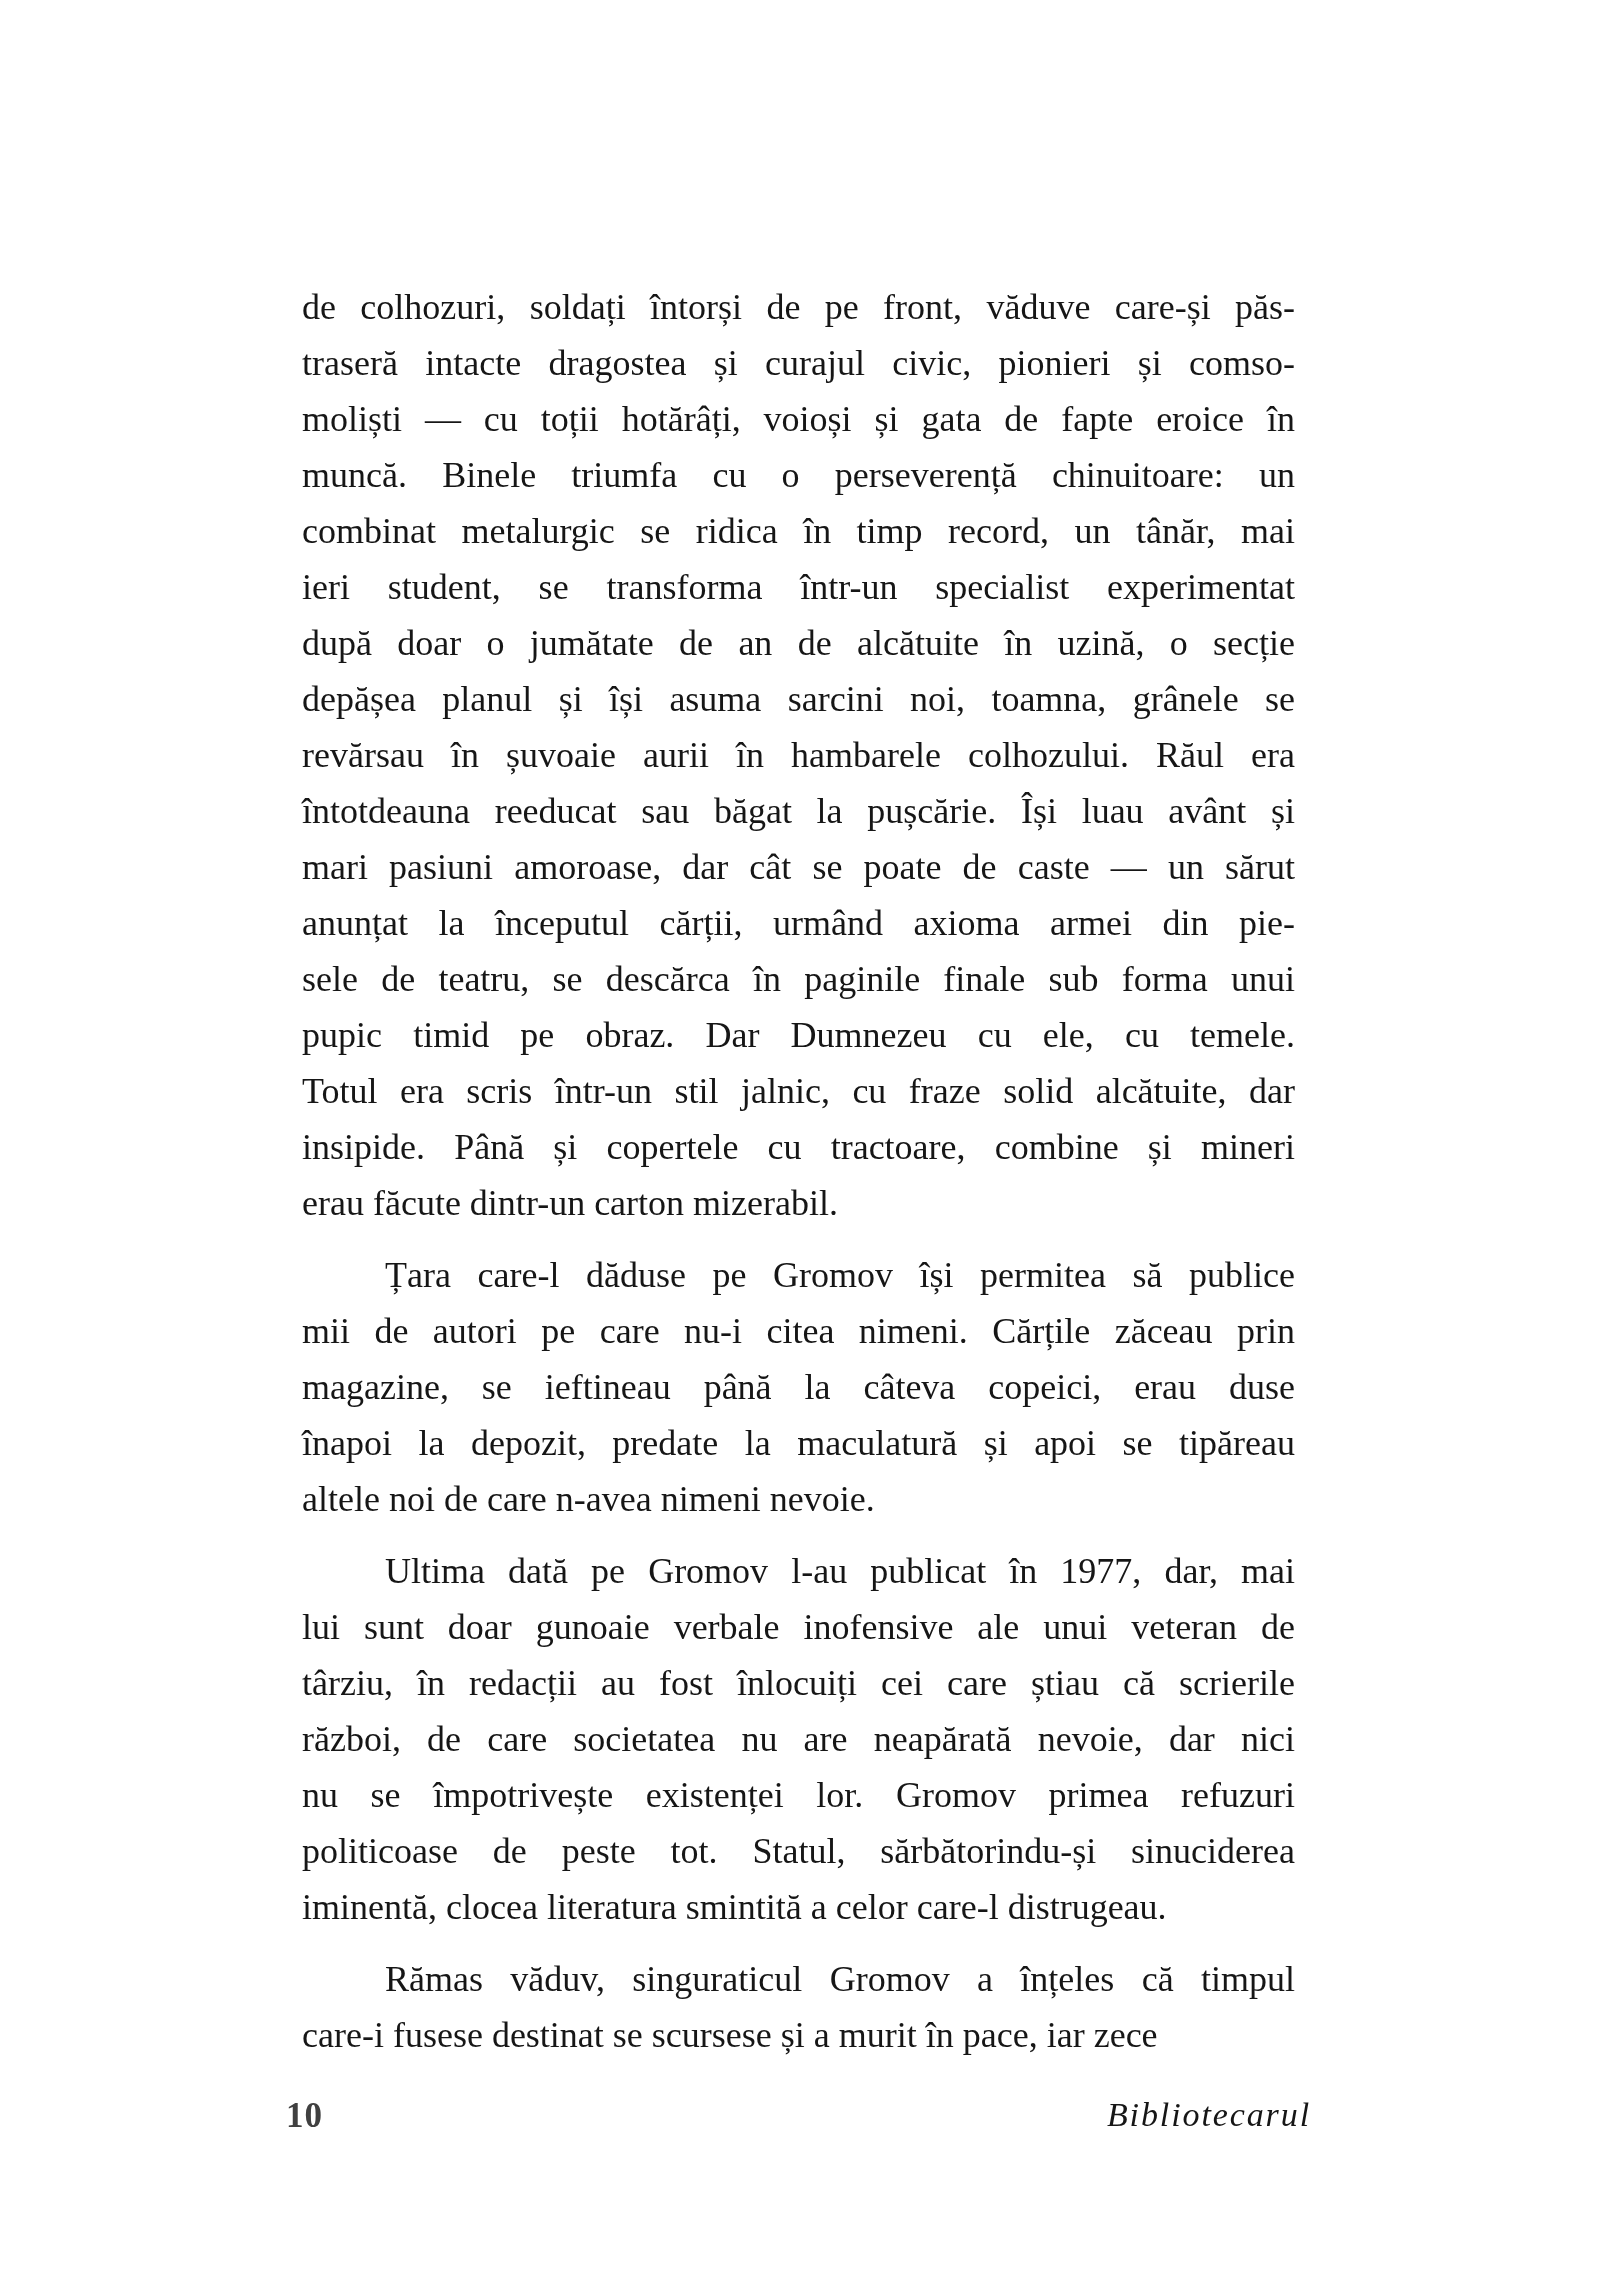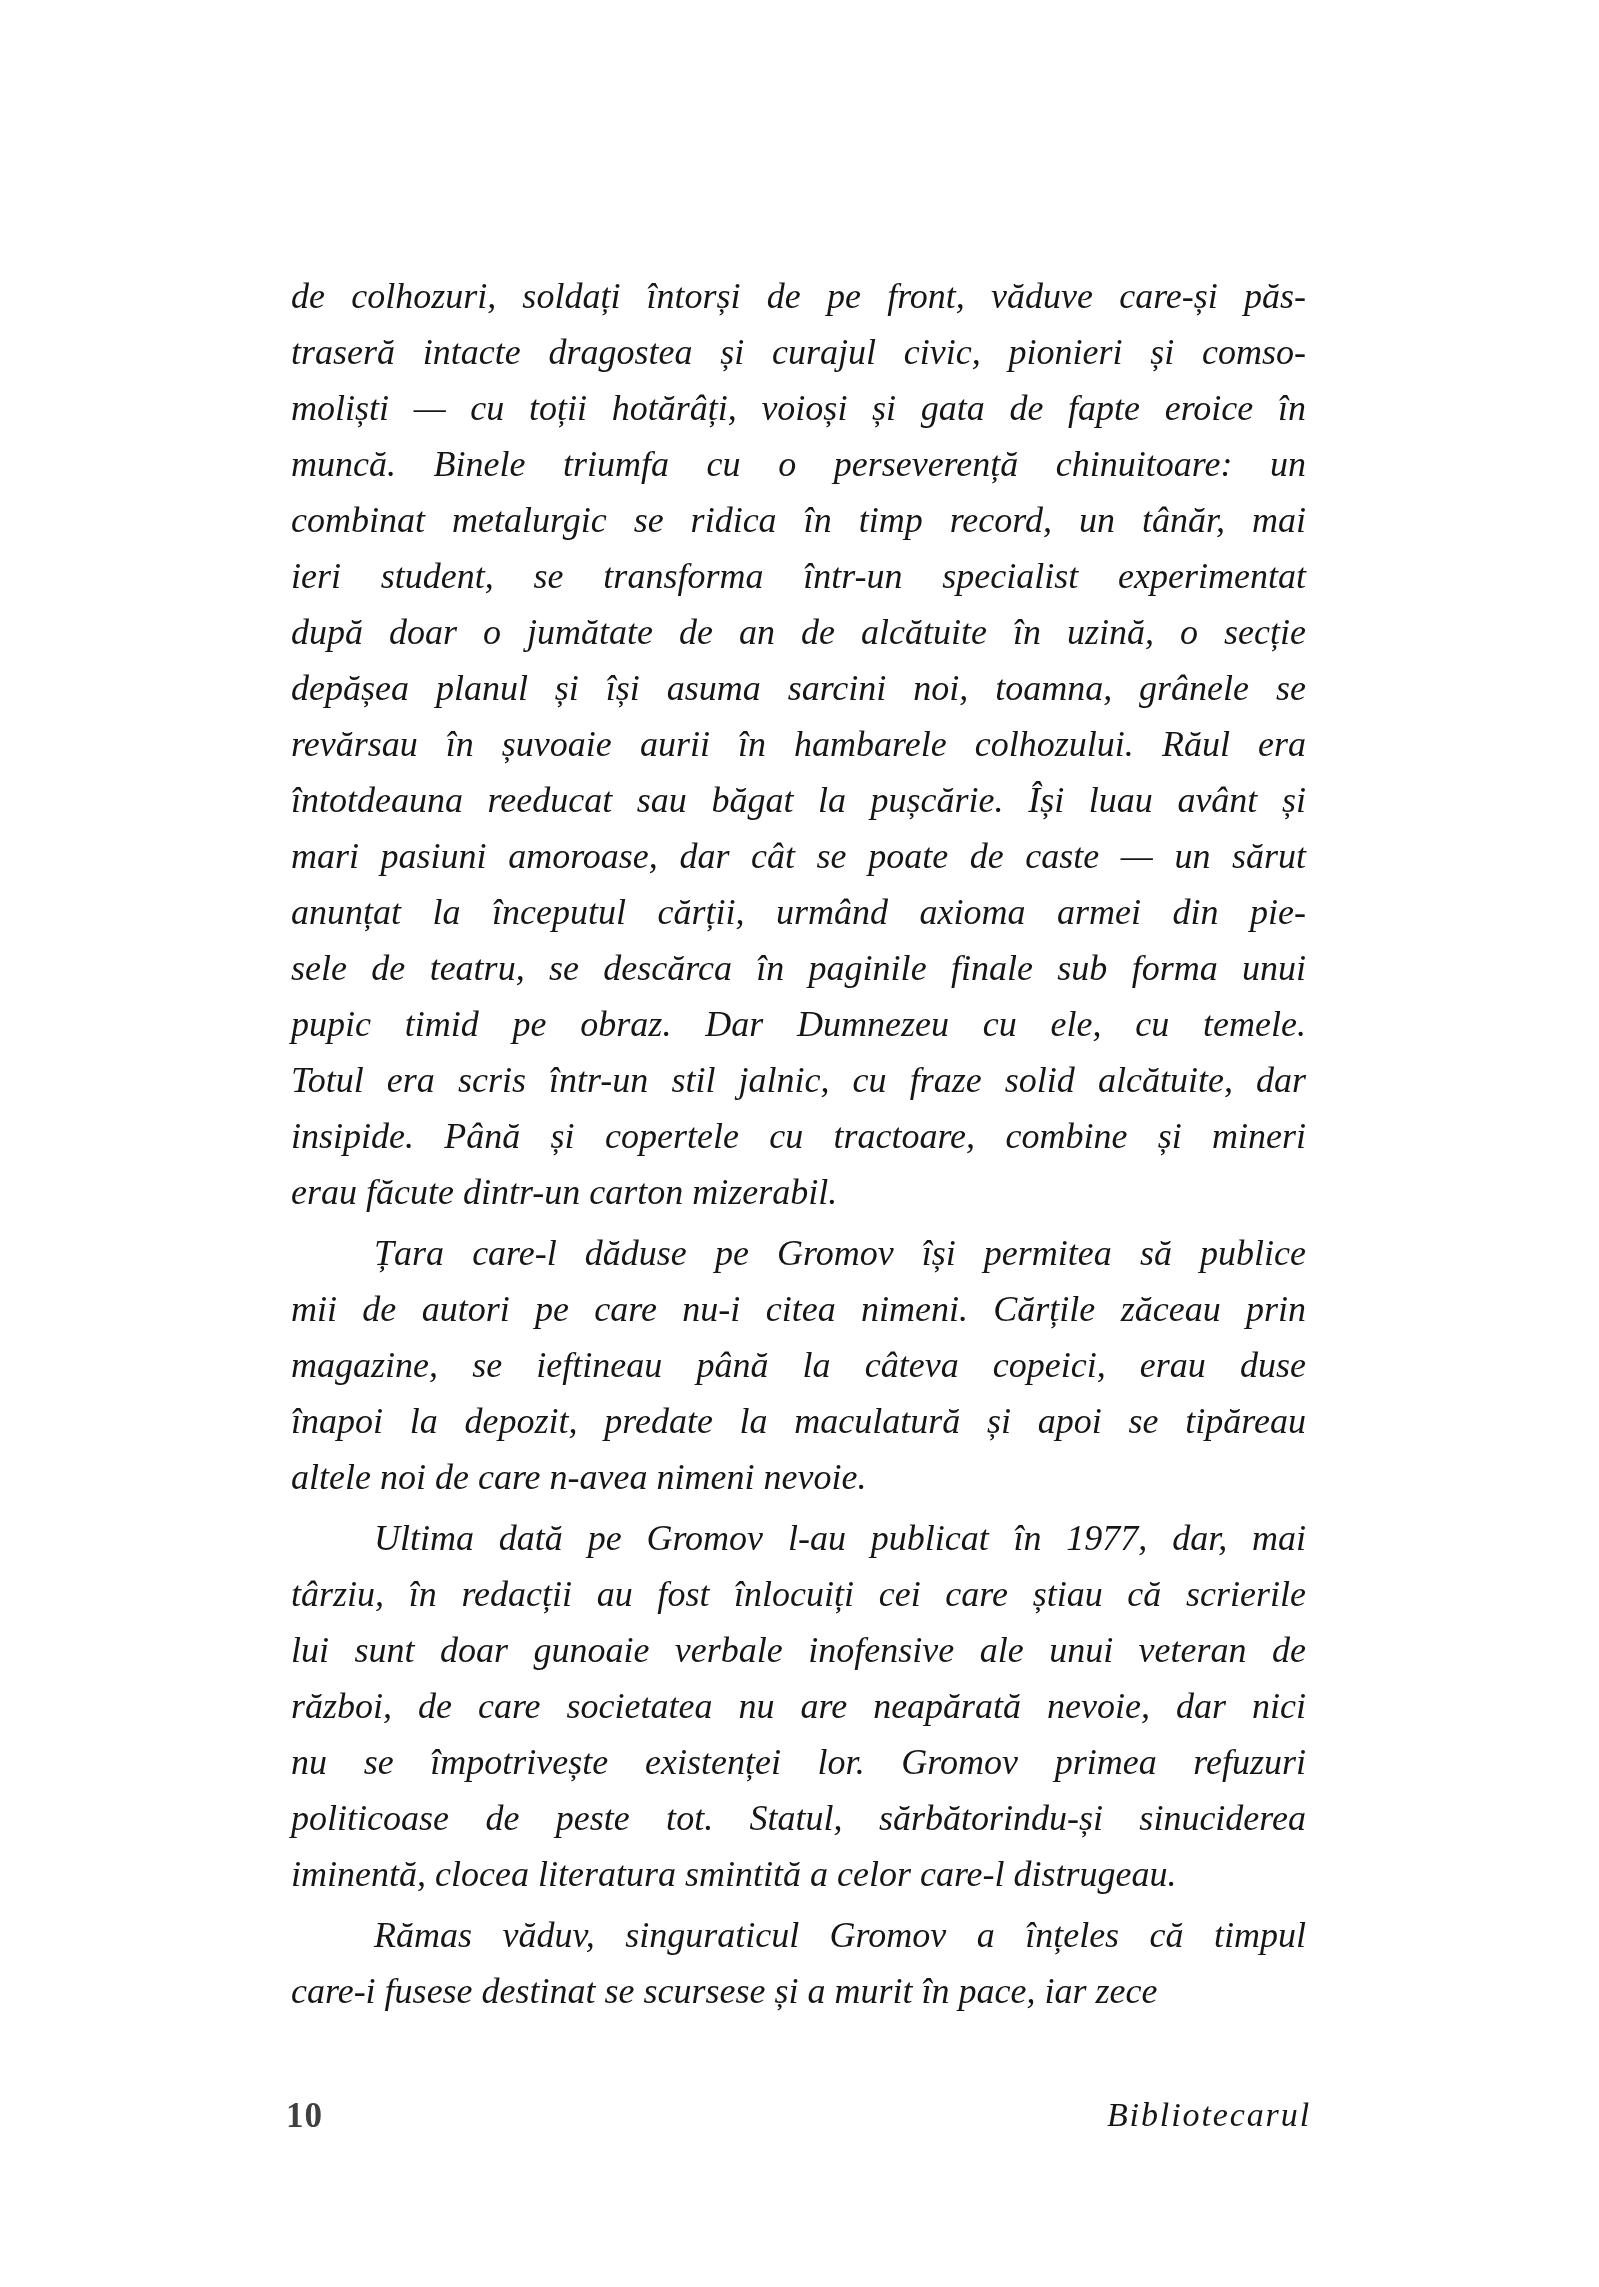--- a/index.html
+++ b/index.html
@@ -20,21 +20,21 @@
   .text-block {
     position: absolute;
     left: 286px;
     top: 263px;
     width: 1025px;
     font-size: 36px;
     line-height: 56px;
     color: #161616;
     text-rendering: optimizeLegibility;
   }
-  .paragraph { margin: 5px; padding: 0; font-style: italic; }
+  .paragraph { margin: 16px; padding: 0; }
   .line {
     text-align: justify;
     text-align-last: justify;
   }
   .line.last {
     text-align: right;
     text-align-last: left;
   }
   .line.indent {
     padding-left: 83px;
@@ -91,22 +91,22 @@
     <section class="paragraph">
       <div class="line indent">Țara care-l dăduse pe Gromov își permitea să publice</div>
       <div class="line">mii de autori pe care nu-i citea nimeni. Cărțile zăceau prin</div>
       <div class="line">magazine, se ieftineau până la câteva copeici, erau duse</div>
       <div class="line">înapoi la depozit, predate la maculatură și apoi se tipăreau</div>
       <div class="line last">altele noi de care n-avea nimeni nevoie.</div>
     </section>
 
     <section class="paragraph">
       <div class="line indent">Ultima dată pe Gromov l-au publicat în 1977, dar, mai</div>
+      <div class="line">lui sunt doar gunoaie verbale inofensive ale unui veteran de</div>
       <div class="line">târziu, în redacții au fost înlocuiți cei care știau că scrierile</div>
-      <div class="line">lui sunt doar gunoaie verbale inofensive ale unui veteran de</div>
       <div class="line">război, de care societatea nu are neapărată nevoie, dar nici</div>
       <div class="line">nu se împotrivește existenței lor. Gromov primea refuzuri</div>
       <div class="line">politicoase de peste tot. Statul, sărbătorindu-și sinuciderea</div>
       <div class="line last">iminentă, clocea literatura smintită a celor care-l distrugeau.</div>
     </section>
 
     <section class="paragraph">
       <div class="line indent">Rămas văduv, singuraticul Gromov a înțeles că timpul</div>
       <div class="line last">care-i fusese destinat se scursese și a murit în pace, iar zece</div>
     </section>

